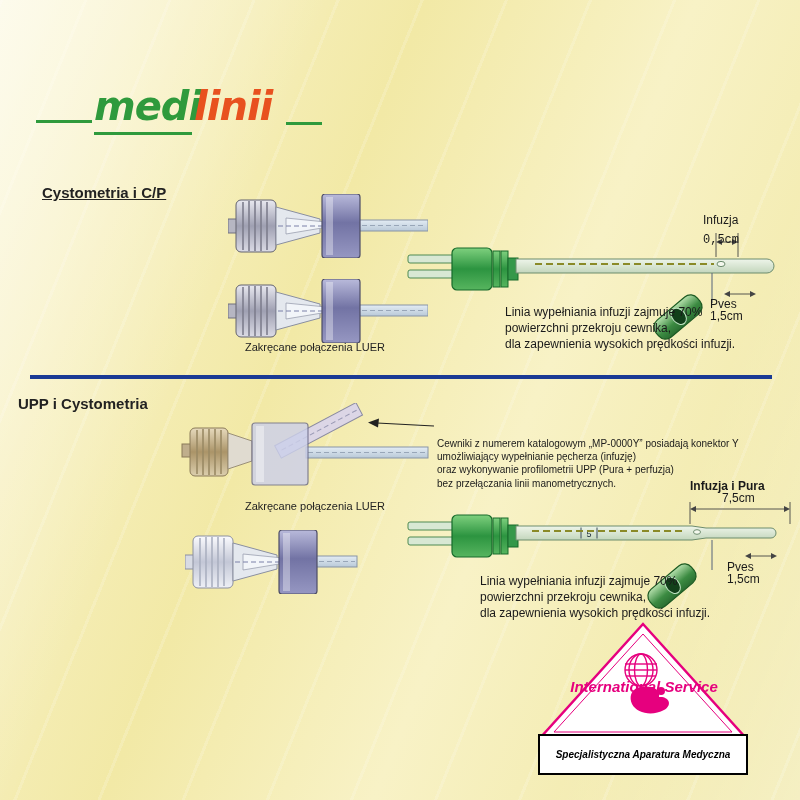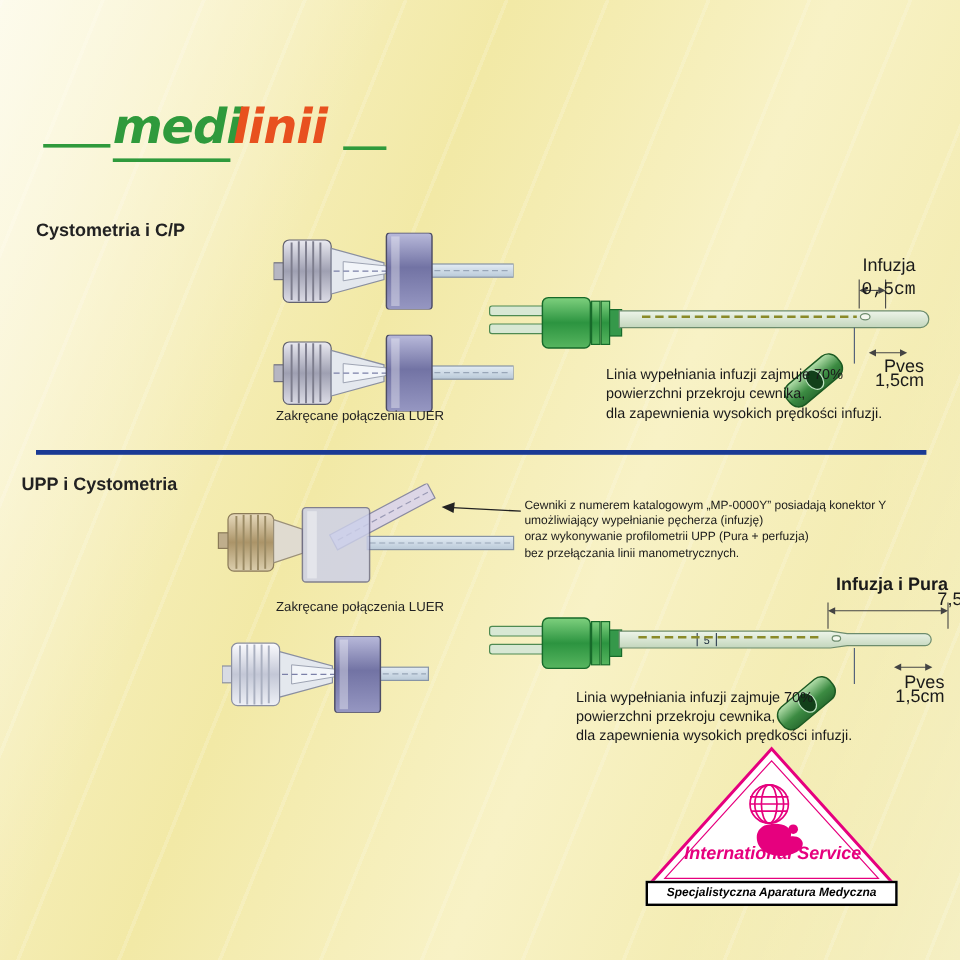--- a/index.html
+++ b/index.html
@@ -12,28 +12,28 @@
       linear-gradient(292deg, rgba(255,255,255,.38), rgba(255,255,255,0) 22%),
       repeating-linear-gradient(112deg, rgba(255,255,255,.16) 0 3px, rgba(255,255,255,0) 3px 78px),
       linear-gradient(112deg, #fbf6d6 0%, #f2e9a6 38%, #f8f2c6 62%, #efe69e 100%);
   }
   .abs { position:absolute; }
   .logo-word { font-family:"DejaVu Sans", sans-serif; font-style:italic; font-weight:bold; font-size:40px; letter-spacing:-1px; line-height:1; }
   .logo-medi { color:#2f9a3c; }
   .logo-plus { color:#e8511f; }
   .logo-dash { background:#2f9a3c; height:3px; }
   .sec-title { font-weight:bold; font-size:15px; color:#222; }
-  .small-label { font-size:11px; color:#222; }
-  .dim-text { font-size:15px; color:#1a1a1a; text-align:right; line-height:1.2; }
+  .small-label { font-size:11px; color:#222; text-align:center; }
+  .dim-text { font-size:12px; color:#1a1a1a; text-align:left; line-height:1.2; }
   .note-text { font-size:12px; color:#1a1a1a; line-height:1.32; white-space:pre-line; }
   .y-note { font-size:10px; color:#1a1a1a; line-height:1.32; white-space:pre-line; }
   .divider { background:#1a3a94; height:4px; }
   .intl-name { font-style:italic; font-weight:bold; font-size:15px; color:#e6007e; text-align:center; }
   .intl-band { border:2px solid #000; background:#fff; font-style:italic; font-weight:bold;
-               font-size:10px; color:#000; text-align:center; padding:3px 0; white-space:nowrap; }
+               font-size:10px; color:#000; text-align:center; padding:13px 0; white-space:nowrap; }
 </style>
 </head>
 <body>
 
 <div class="page">
 
   <svg width="0" height="0" style="position:absolute">
     <defs>
       <linearGradient id="gCap" x1="0" y1="0" x2="0" y2="1">
         <stop offset="0" stop-color="#e9e9f0"></stop>
@@ -75,21 +75,21 @@
       </linearGradient>
     </defs>
   </svg>
 
   <div class="abs logo-dash" style="left:36px;top:120px;width:56px;"></div>
   <div class="abs logo-word logo-medi" style="left:94px;top:86px;">medi</div>
   <div class="abs logo-dash" style="left:94px;top:132px;width:98px;"></div>
   <div class="abs logo-word logo-plus" style="left:194px;top:86px;">linii</div>
   <div class="abs logo-dash" style="left:286px;top:122px;width:36px;"></div>
 
-  <div class="abs sec-title" style="left:30px;top:184px;">Cystometria i C/P</div>
+  <div class="abs sec-title" style="left:42px;top:184px;text-decoration:underline;">Cystometria i C/P</div>
 
   <svg class="abs" style="left:228px;top:194px" width="200" height="64" viewBox="0 0 200 64">
     <rect x="0" y="25" width="9" height="14" fill="#b6b6c2" stroke="#70707e"></rect>
     <rect x="8" y="6" width="40" height="52" rx="5" fill="url(#gCap)" stroke="#62626e"></rect>
     <g stroke="#7d7d8d" stroke-width="1.6">
       <line x1="15" y1="8" x2="15" y2="56"></line>
         <line x1="21" y1="7" x2="21" y2="57"></line>
       <line x1="27" y1="7" x2="27" y2="57"></line>
         <line x1="33" y1="7" x2="33" y2="57"></line>
       <line x1="39" y1="8" x2="39" y2="56"></line>
@@ -183,21 +183,21 @@
       <line x1="4" y1="0" x2="90" y2="0" stroke="#9a9ab5" stroke-dasharray="5 3"></line>
     </g>
     <rect x="126" y="44" width="122" height="11" fill="url(#gBlue)" stroke="#8794a5"></rect>
     <line x1="128" y1="49.5" x2="246" y2="49.5" stroke="#98a6b8" stroke-dasharray="5 3"></line>
     <rect x="72" y="20" width="56" height="62" rx="3" fill="#ccd0ea" opacity=".82" stroke="#6a6a88" stroke-width="1.2"></rect>
     <rect x="76" y="23" width="8" height="56" fill="#fff" opacity=".4"></rect>
     <line x1="254" y1="23" x2="197" y2="20" stroke="#222" stroke-width="1.1"></line>
     <polygon points="188,19.5 199,15.5 198,24.5" fill="#222"></polygon>
   </svg>
 
-  <div class="abs y-note" style="left:437px;top:415px;width:340px;">Cewniki z numerem katalogowym „MP-0000Y” posiadają konektor Y
+  <div class="abs y-note" style="left:437px;top:437px;width:340px;">Cewniki z numerem katalogowym „MP-0000Y” posiadają konektor Y
 umożliwiający wypełnianie pęcherza (infuzję)
 oraz wykonywanie profilometrii UPP (Pura + perfuzja)
 bez przełączania linii manometrycznych.</div>
 
   <div class="abs small-label" style="left:230px;top:500px;width:170px;">Zakręcane połączenia LUER</div>
 
   <svg class="abs" style="left:185px;top:530px" width="200" height="64" viewBox="0 0 200 64">
     <rect x="0" y="25" width="9" height="14" fill="#d8dbe4" stroke="#8c90a0"></rect>
     <rect x="8" y="6" width="40" height="52" rx="5" fill="url(#gClear)" stroke="#8c90a0"></rect>
     <g stroke="#aab0c0" stroke-width="1.6">
@@ -267,16 +267,16 @@
       <circle cx="103" cy="50" r="16"></circle>
       <ellipse cx="103" cy="50" rx="6.5" ry="16"></ellipse>
       <ellipse cx="103" cy="50" rx="12" ry="16"></ellipse>
       <line x1="87" y1="44" x2="119" y2="44"></line>
       <line x1="87" y1="50" x2="119" y2="50"></line>
       <line x1="88" y1="56" x2="118" y2="56"></line>
     </g>
     <path d="M99,68 C111,64 123,68 121,77 C131,76 135,85 126,90 C115,96 99,94 94,84 C91,77 93,71 99,68 Z" fill="#e6007e"></path>
     <circle cx="123" cy="71" r="4" fill="#e6007e"></circle>
   </svg>
-  <div class="abs intl-name" style="left:556px;top:703px;width:176px;">International Service</div>
+  <div class="abs intl-name" style="left:556px;top:678px;width:176px;">International Service</div>
   <div class="abs intl-band" style="left:538px;top:734px;width:210px;">Specjalistyczna Aparatura Medyczna</div>
 
 </div>
 
 </body></html>

